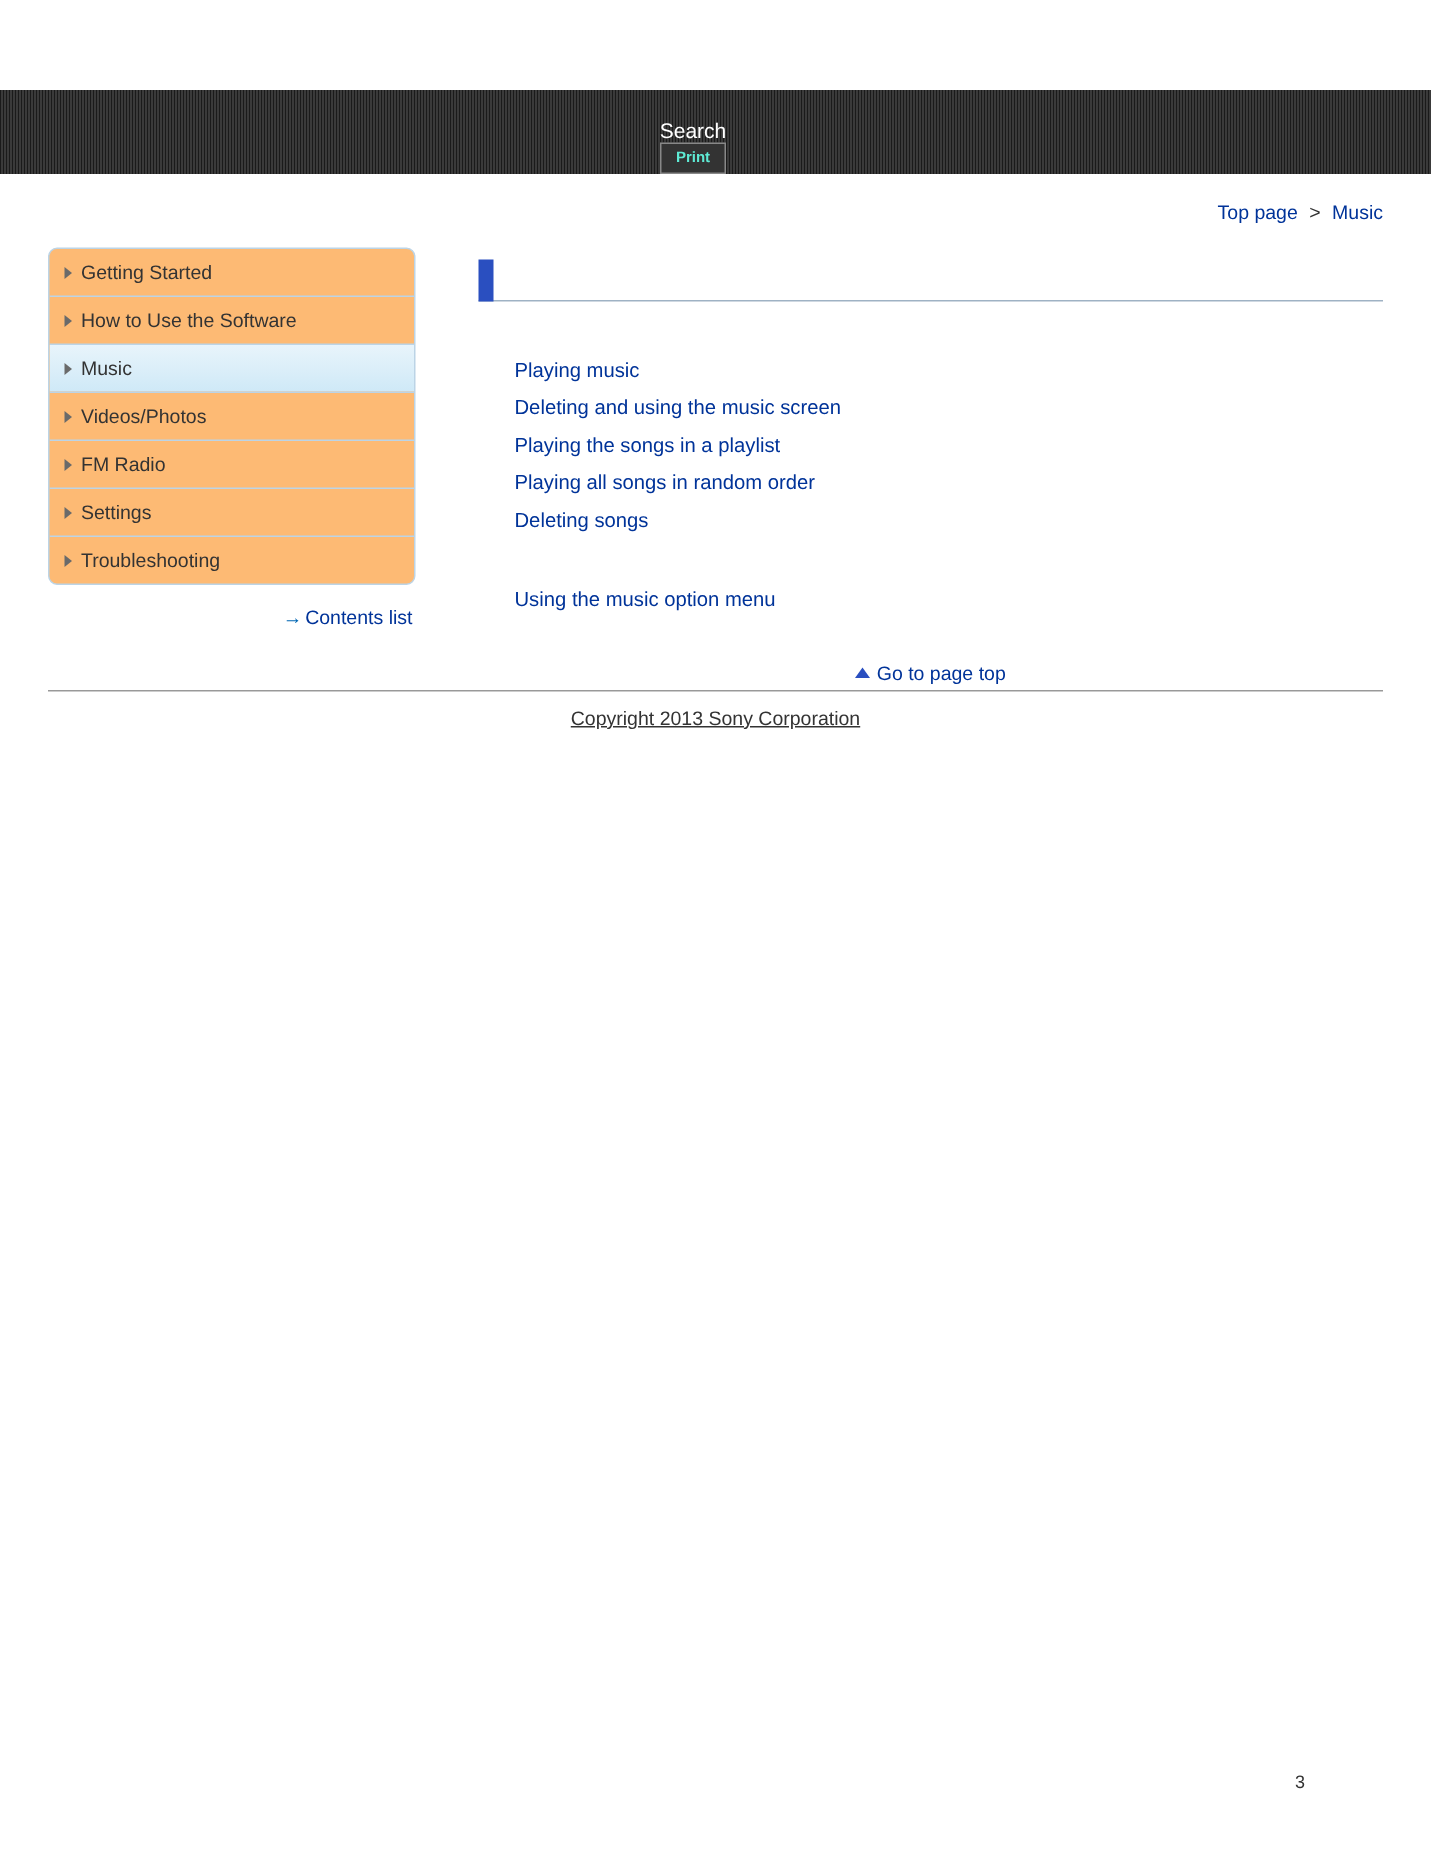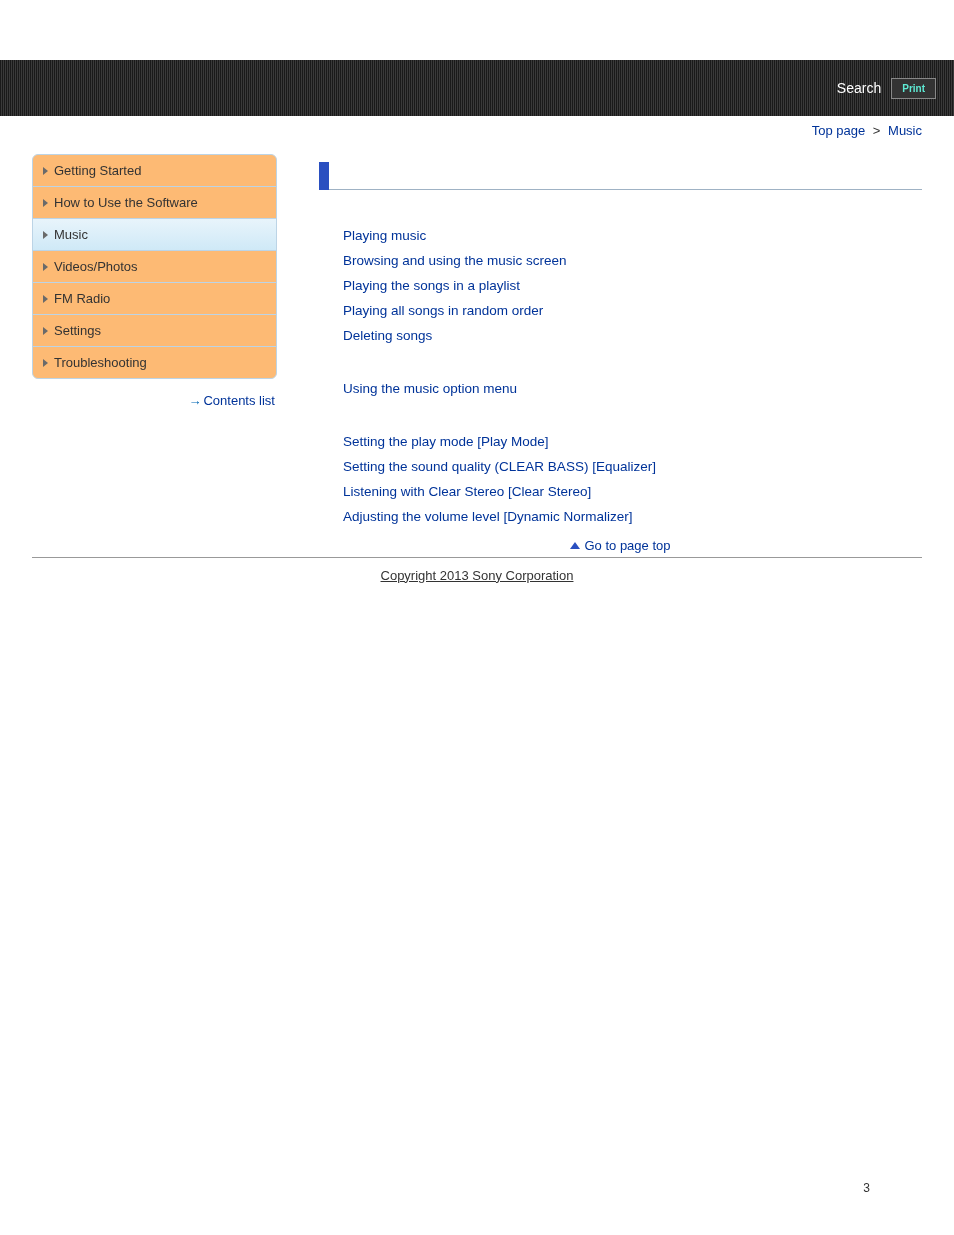--- a/index.html
+++ b/index.html
@@ -19,42 +19,42 @@
   .topbar {
     height: 56px;
     background: repeating-linear-gradient(
       90deg,
       #1a1a1a 0px, #1a1a1a 1px,
       #3a3a3a 1px, #3a3a3a 2px
     );
     display: flex;
     justify-content: flex-end;
     align-items: center;
-    padding-right: 18px;
-    gap: 10px;
+    padding-right: 30px;
+    flex-direction: column;
   }
   .search-link {
     color: #fff;
     font-size: 14px;
     cursor: pointer;
   }
   .print-btn {
     color: #5eead4;
     font-size: 10px;
     border: 1px solid #888;
     background: #333;
     padding: 4px 10px;
     cursor: pointer;
     font-weight: bold;
   }
 
   .page {
     width: 890px;
     margin: 0 auto;
-    padding-top: 7px;
+    padding-top: 18px;
   }
 
   .breadcrumb {
     text-align: right;
     font-size: 13px;
     margin-bottom: 16px;
     padding-right: 0;
   }
   .breadcrumb a, .breadcrumb span.link { color: #003399; }
   .breadcrumb .sep { color: #333; margin: 0 4px; }
@@ -232,36 +232,30 @@
       </div>
     </div>
 
     <div class="main">
       <div class="heading-bar">
         <div class="heading-mark"></div>
       </div>
 
       <div class="link-group">
         <div><a href="#">Playing music</a></div>
-        <div><a href="#">Browsing and using the music screen</a></div>
+        <div><a href="#">Deleting and using the music screen</a></div>
         <div><a href="#">Playing the songs in a playlist</a></div>
         <div><a href="#">Playing all songs in random order</a></div>
         <div><a href="#">Deleting songs</a></div>
       </div>
 
       <div class="link-group">
         <div><a href="#">Using the music option menu</a></div>
       </div>
 
-      <div class="link-group" style="margin-bottom:8px;">
-        <div><a href="#">Setting the play mode [Play Mode]</a></div>
-        <div><a href="#">Setting the sound quality (CLEAR BASS) [Equalizer]</a></div>
-        <div><a href="#">Listening with Clear Stereo [Clear Stereo]</a></div>
-        <div><a href="#">Adjusting the volume level [Dynamic Normalizer]</a></div>
-      </div>
 
       <div class="bottom-row">
         <span class="gotop">
           <span class="tri-up"></span><span>Go to page top</span>
         </span>
       </div>
     </div>
   </div>
 
   <hr class="sep-line">

